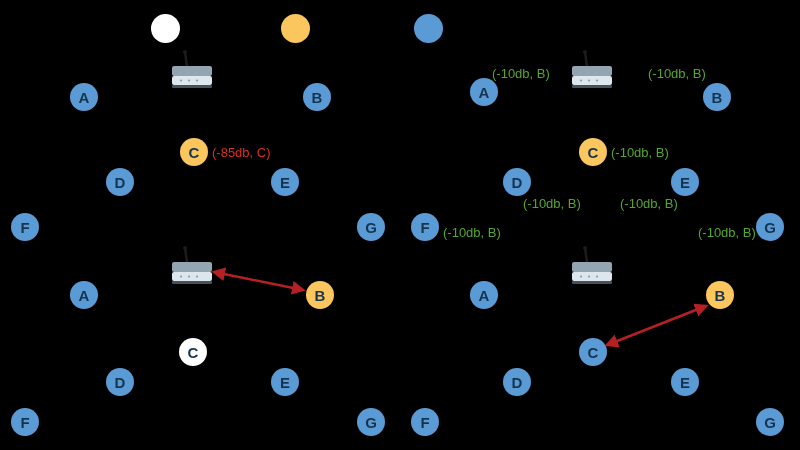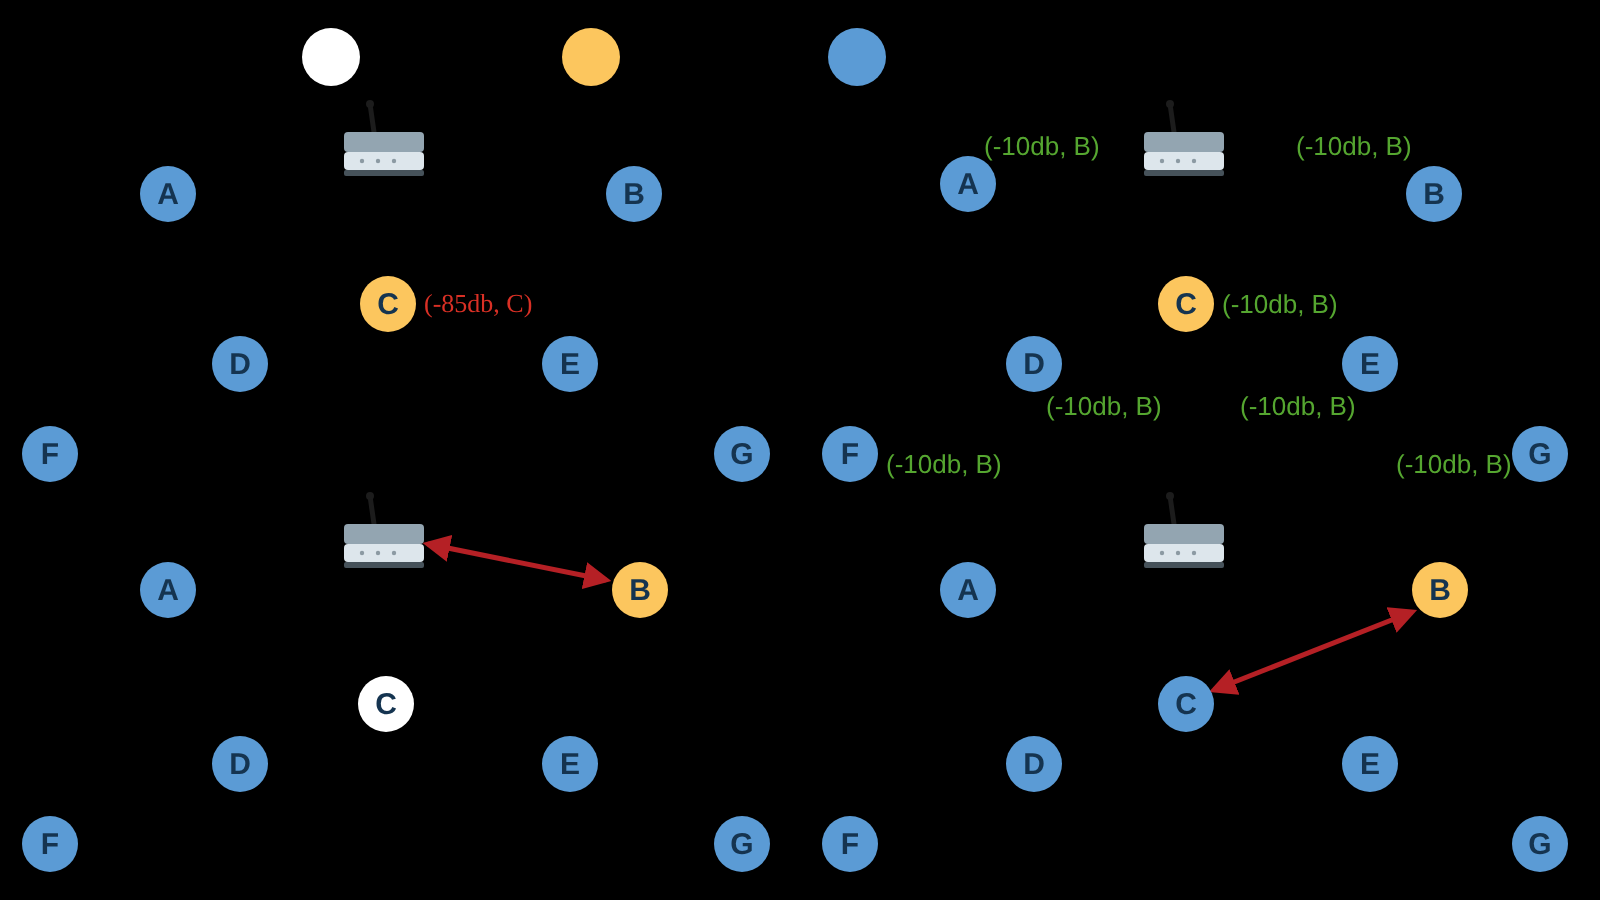--- a/index.html
+++ b/index.html
@@ -125,21 +125,21 @@
     <div class="node" style="background: rgb(91, 155, 213); color: rgb(21, 52, 80); left: 271px; top: 368px;">E</div>
     <div class="node" style="background: rgb(91, 155, 213); color: rgb(21, 52, 80); left: 11px; top: 408px;">F</div>
     <div class="node" style="background: rgb(91, 155, 213); color: rgb(21, 52, 80); left: 357px; top: 408px;">G</div>
     <div class="node" style="background: rgb(91, 155, 213); color: rgb(21, 52, 80); left: 470px; top: 281px;">A</div>
     <div class="node" style="background: rgb(252, 198, 94); color: rgb(21, 52, 80); left: 706px; top: 281px;">B</div>
     <div class="node" style="background: rgb(91, 155, 213); color: rgb(21, 52, 80); left: 579px; top: 338px;">C</div>
     <div class="node" style="background: rgb(91, 155, 213); color: rgb(21, 52, 80); left: 503px; top: 368px;">D</div>
     <div class="node" style="background: rgb(91, 155, 213); color: rgb(21, 52, 80); left: 671px; top: 368px;">E</div>
     <div class="node" style="background: rgb(91, 155, 213); color: rgb(21, 52, 80); left: 411px; top: 408px;">F</div>
     <div class="node" style="background: rgb(91, 155, 213); color: rgb(21, 52, 80); left: 756px; top: 408px;">G</div>
-    <div class="annotation" style="left: 212px; top: 152px; color: rgb(217, 48, 37); font-family: Liberation Serif, serif;">(-85db, C)</div>
+    <div class="annotation" style="left: 212px; top: 152px; color: rgb(217, 48, 37);">(-85db, C)</div>
     <div class="annotation" style="left: 492px; top: 73px; color: rgb(85, 166, 48);">(-10db, B)</div>
     <div class="annotation" style="left: 648px; top: 73px; color: rgb(85, 166, 48);">(-10db, B)</div>
     <div class="annotation" style="left: 611px; top: 152px; color: rgb(85, 166, 48);">(-10db, B)</div>
     <div class="annotation" style="left: 523px; top: 203px; color: rgb(85, 166, 48);">(-10db, B)</div>
     <div class="annotation" style="left: 620px; top: 203px; color: rgb(85, 166, 48);">(-10db, B)</div>
     <div class="annotation" style="left: 443px; top: 232px; color: rgb(85, 166, 48);">(-10db, B)</div>
     <div class="annotation" style="left: 698px; top: 232px; color: rgb(85, 166, 48);">(-10db, B)</div>
   </div>
 
 </body></html>

